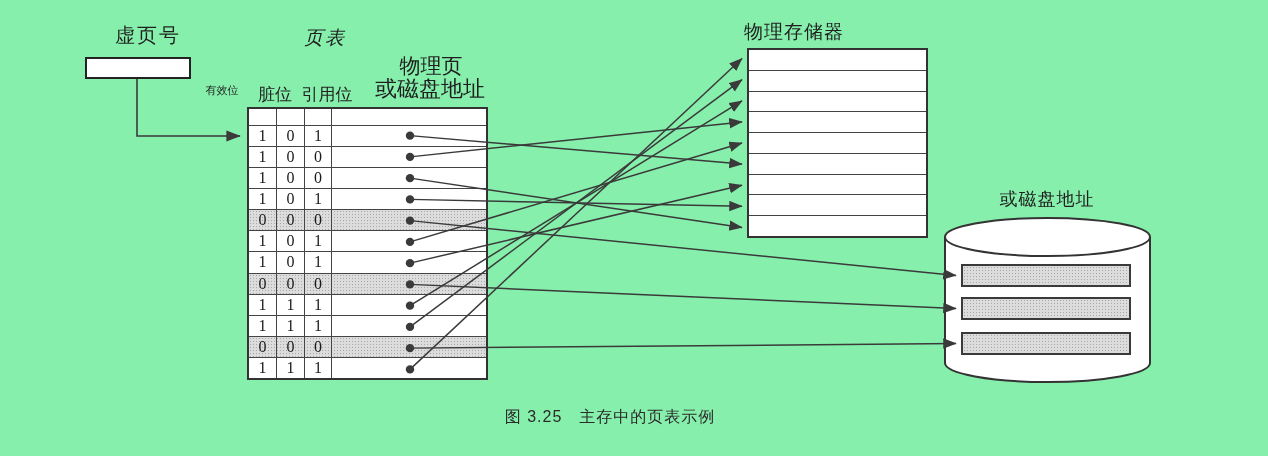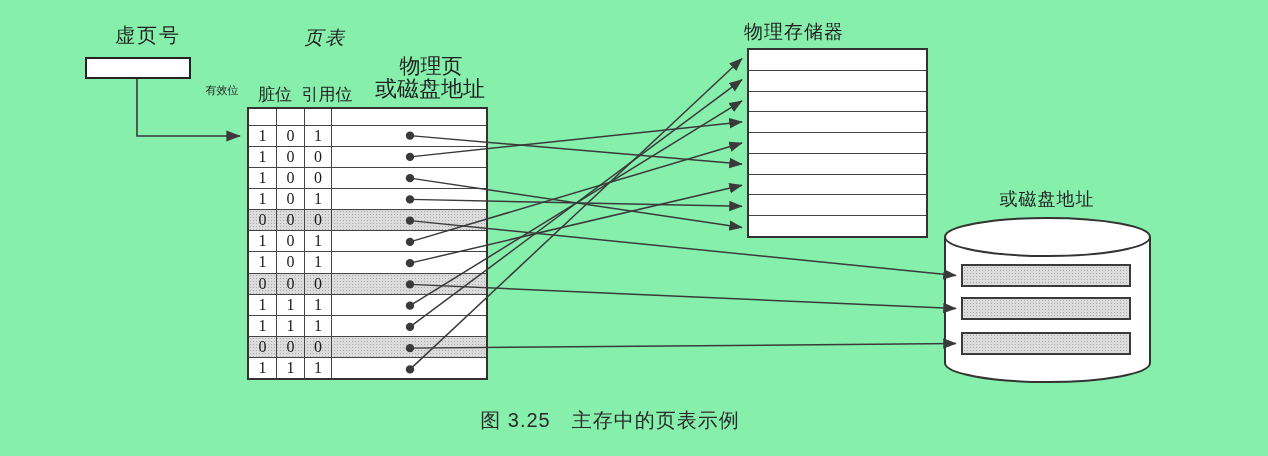--- a/index.html
+++ b/index.html
@@ -12,21 +12,21 @@
   .label{position:absolute;transform:translateX(-50%);white-space:nowrap;color:#1f1f1f;z-index:2;}
   .vpn-label{left:148px;top:22px;font-size:20px;letter-spacing:2px;}
   .pt-title{left:325px;top:25px;font-size:19px;letter-spacing:2px;font-style:italic;}
   .h-valid{left:222px;top:83px;font-size:11px;}
   .h-dirty{left:275px;top:83px;font-size:17px;}
   .h-ref{left:327px;top:83px;font-size:17px;text-align:right;}
   .h-addr1{left:431px;top:52px;font-size:21px;}
   .h-addr2{left:430px;top:74px;font-size:22px;}
   .mem-title{left:794px;top:19px;font-size:19px;letter-spacing:1px;}
   .disk-title{left:1047px;top:187px;font-size:18px;letter-spacing:1px;}
-  .caption{left:610px;top:407px;font-size:20px;color:#2b2b2b;letter-spacing:1px;}
+  .caption{left:610px;top:407px;font-size:16px;color:#2b2b2b;letter-spacing:1px;}
   .vpn-box{position:absolute;left:85px;top:57px;width:106px;height:22px;
            border:2px solid #222;background:#fff;box-sizing:border-box;z-index:2;}
   .page-table{position:absolute;left:247px;top:107px;width:241px;height:273px;
               border:2px solid #333;box-sizing:border-box;display:flex;flex-direction:column;
               background:#fff;z-index:2;}
   .pt-header-row{display:flex;flex:0 0 16px;}
   .pt-row{display:flex;flex:1 1 auto;border-top:1px solid #444;}
   .pt-cell{box-sizing:border-box;border-right:1px solid #444;display:block;}
   .c1{width:28px;} .c2{width:28px;} .c3{width:27px;}
   .addr{flex:1 1 auto;border-right:none;}

